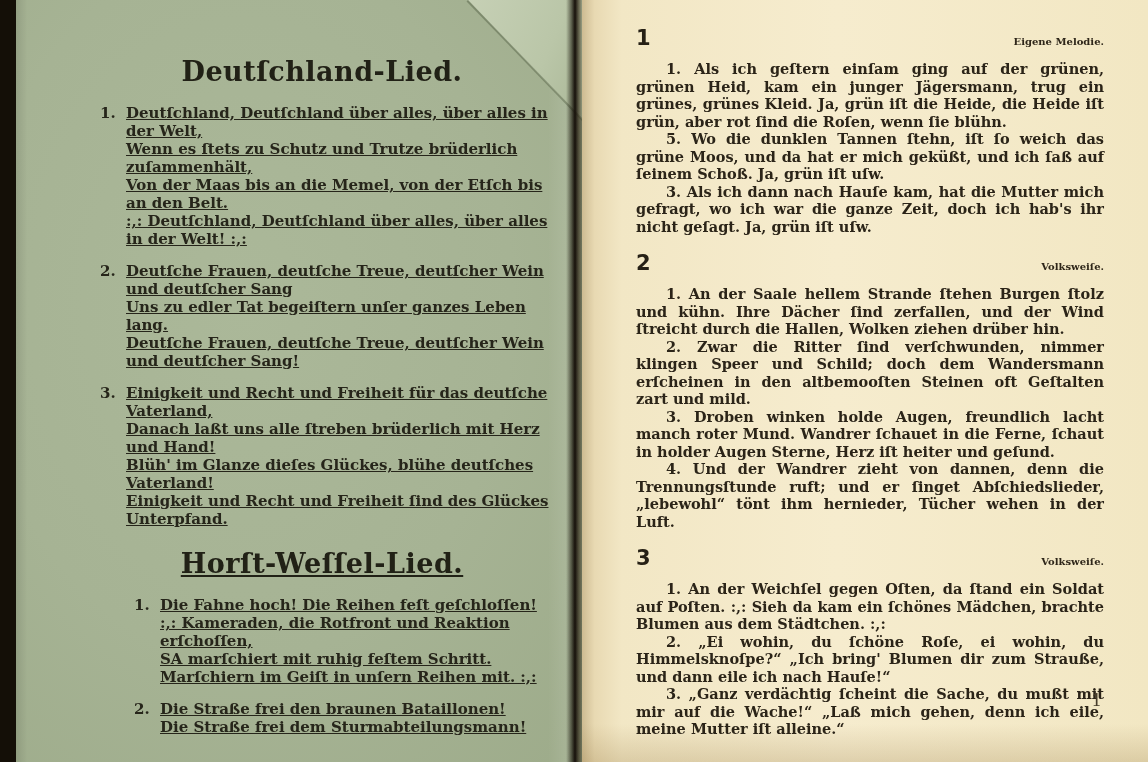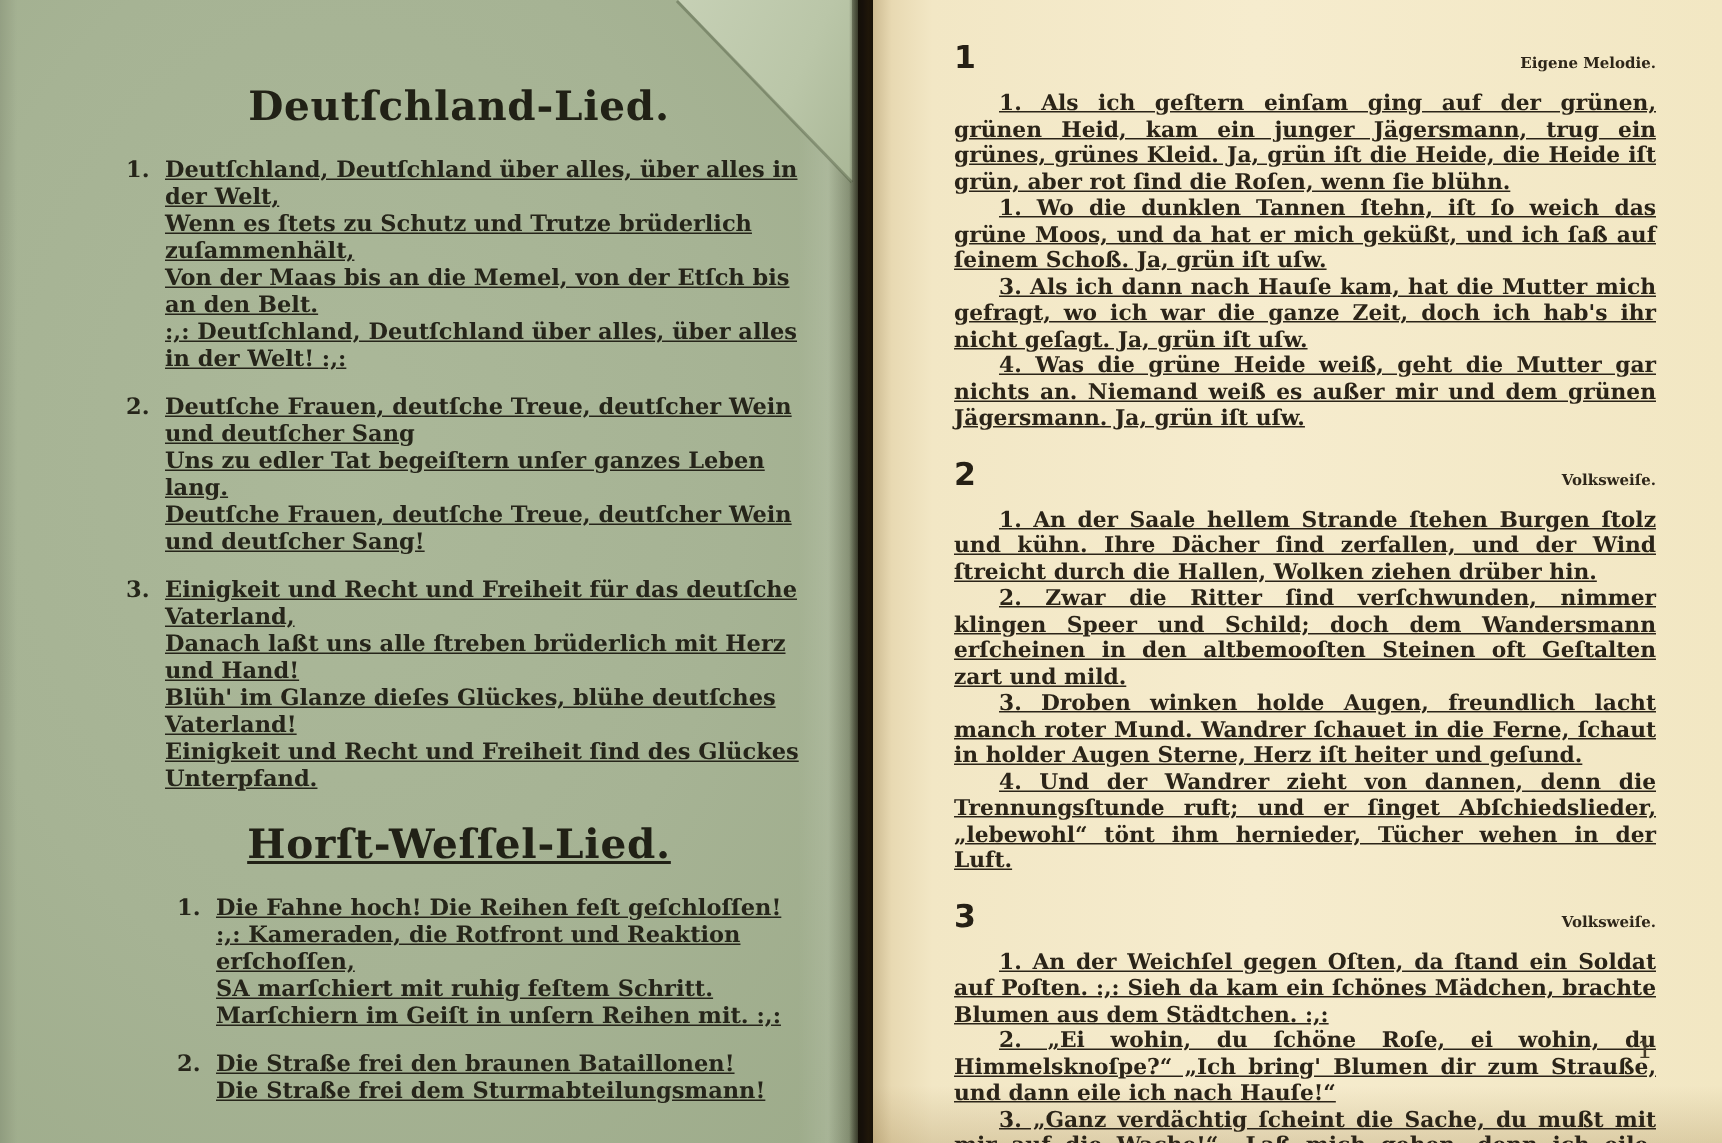--- a/index.html
+++ b/index.html
@@ -4,21 +4,21 @@
 <style>
   html,body{margin:0;padding:0;}
   body{
     width:1148px;height:762px;position:relative;overflow:hidden;
     background:#140f07;
     font-family:"DejaVu Serif", serif;
   }
   .page{position:absolute;top:0;height:762px;}
   
   .page-left{
-    left:0;width:572px;
+    left:16px;width:572px;
     background:
       linear-gradient(90deg, rgba(0,0,0,0.10) 0%, rgba(0,0,0,0) 2%),
       linear-gradient(90deg, rgba(0,0,0,0) 93%, rgba(255,255,255,0.10) 96.5%, rgba(20,20,5,0.30) 100%),
       radial-gradient(ellipse at 40% 40%, #abb899 0%, #a6b394 55%, #9dab8a 100%);
   }
   .fold{
     position:absolute;top:0;right:4px;width:116px;height:122px;
     clip-path:polygon(0 0,100% 0,100% 100%);
     background:linear-gradient(115deg,#c6d0b5 0%,#bac6a8 60%,#aab797 100%);
   }
@@ -71,21 +71,21 @@
   .song-head{
     display:flex;justify-content:space-between;align-items:baseline;
     height:24px;margin-bottom:6px;
   }
   .song-num{
     font-family:"DejaVu Sans", sans-serif;
     font-weight:700;font-size:21px;color:#262015;
   }
   .melody{font-size:10px;color:#2e2619;}
   .verse{
-    margin:0;text-align:justify;text-indent:30px;text-decoration:underline;
+    margin:0;text-align:justify;text-indent:30px;
   }
   .pagenum{
     position:absolute;top:690px;right:46px;
     font-size:17px;font-weight:400;color:#463c2a;
   }
 </style>
 </head>
 <body>
 
 <div>
@@ -154,23 +154,22 @@
 
   <div class="page page-right">
     <div class="right-content">
 
       <section class="song">
         <div class="song-head">
           <span class="song-num">1</span>
           <span class="melody">Eigene Melodie.</span>
         </div>
         <p class="verse">1. Als ich geſtern einſam ging auf der grünen, grünen Heid, kam ein junger Jägersmann, trug ein grünes, grünes Kleid. Ja, grün iſt die Heide, die Heide iſt grün, aber rot ſind die Roſen, wenn ſie blühn.</p>
-        <p class="verse">1. Wo die dunklen Tannen ſtehn, iſt ſo weich das grüne Moos, und da hat er mich geküßt, und ich ſaß auf ſeinem Schoß. Ja, grün iſt uſw.</p>
+        <p class="verse">5. Wo die dunklen Tannen ſtehn, iſt ſo weich das grüne Moos, und da hat er mich geküßt, und ich ſaß auf ſeinem Schoß. Ja, grün iſt uſw.</p>
         <p class="verse">3. Als ich dann nach Hauſe kam, hat die Mutter mich gefragt, wo ich war die ganze Zeit, doch ich hab's ihr nicht geſagt. Ja, grün iſt uſw.</p>
-        <p class="verse">4. Was die grüne Heide weiß, geht die Mutter gar nichts an. Niemand weiß es außer mir und dem grünen Jägersmann. Ja, grün iſt uſw.</p>
       </section>
 
       <section class="song">
         <div class="song-head">
           <span class="song-num">2</span>
           <span class="melody">Volksweiſe.</span>
         </div>
         <p class="verse">1. An der Saale hellem Strande ſtehen Burgen ſtolz und kühn. Ihre Dächer ſind zerfallen, und der Wind ſtreicht durch die Hallen, Wolken ziehen drüber hin.</p>
         <p class="verse">2. Zwar die Ritter ſind verſchwunden, nimmer klingen Speer und Schild; doch dem Wandersmann erſcheinen in den altbemooſten Steinen oft Geſtalten zart und mild.</p>
         <p class="verse">3. Droben winken holde Augen, freundlich lacht manch roter Mund. Wandrer ſchauet in die Ferne, ſchaut in holder Augen Sterne, Herz iſt heiter und geſund.</p>

